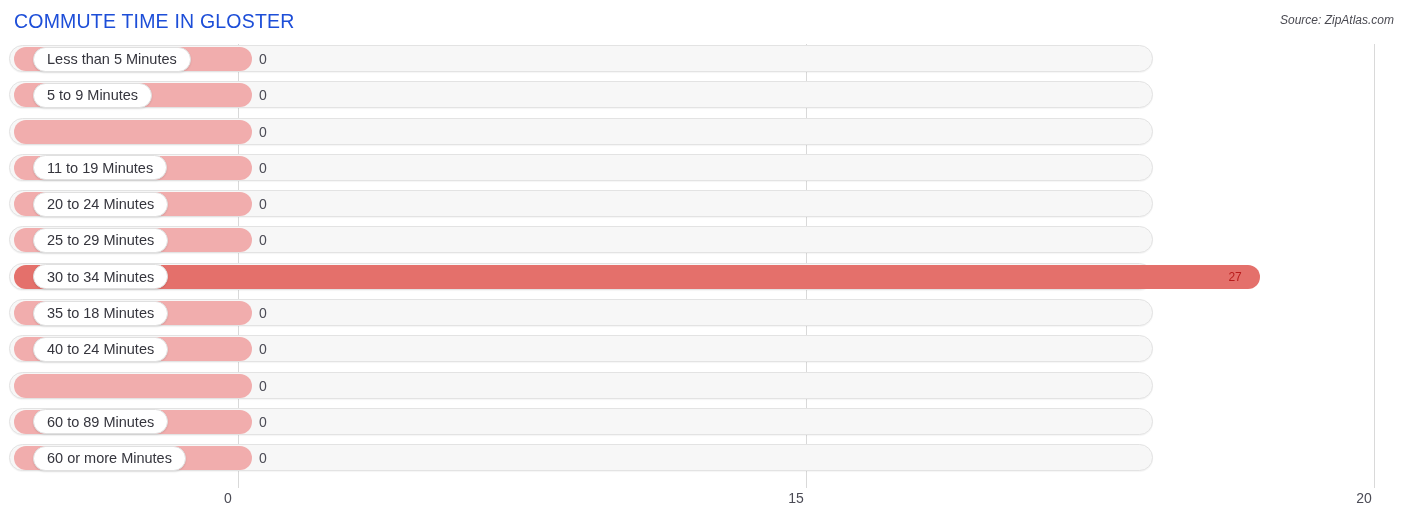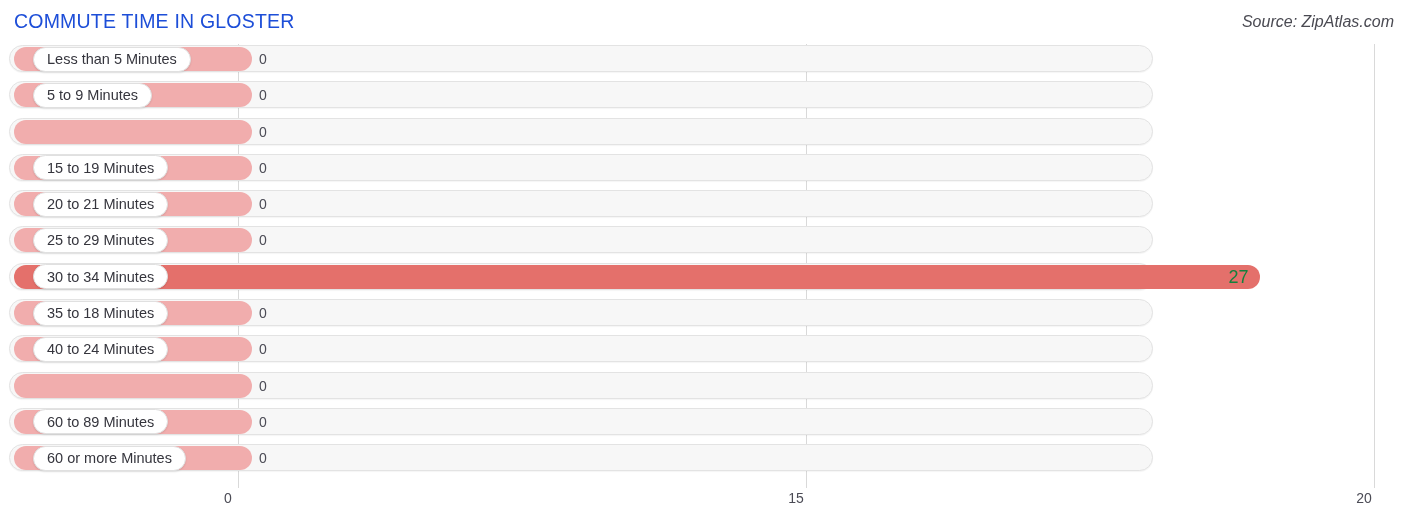--- a/index.html
+++ b/index.html
@@ -29,21 +29,21 @@
     font-size: 19.5px;
     letter-spacing: 0.2px;
     color: #1d4ed8;
     font-weight: 400;
     white-space: nowrap;
   }
   .source-note {
     position: absolute;
     right: 12px;
     top: 13px;
-    font-size: 16px;
+    font-size: 12px;
     font-style: italic;
     color: #4a4a52;
     white-space: nowrap;
   }
 
   
   .plot {
     position: absolute;
     left: 0;
     top: 44px;
@@ -125,22 +125,22 @@
     top: 6px;
     font-size: 14px;
     color: #4b4b55;
     line-height: 18px;
     white-space: nowrap;
   }
   
   .value-in {
     position: absolute;
     top: 6px;
-    font-size: 18px;
-    color: #15803d;
+    font-size: 12px;
+    color: #b91c1c;
     line-height: 18px;
     white-space: nowrap;
   }
 
   
   .axis {
     position: absolute;
     left: 0;
     top: 488px;
     width: 1406px;
@@ -188,29 +188,29 @@
       </div>
       <div class="row">
         <div class="track"></div>
         <div class="bar light" style="width: 238px;"></div>
         <div class="value-out" style="left: 259px;">0</div>
       </div>
       <div class="row">
         <div class="track"></div>
         <div class="bar light" style="width: 238px;"></div>
         <div class="label-pill">
-          <span>15 to 19 Minutes</span>
-        </div>
-        <div class="value-out" style="left: 259px;">0</div>
-      </div>
-      <div class="row">
-        <div class="track"></div>
-        <div class="bar light" style="width: 238px;"></div>
-        <div class="label-pill">
-          <span>20 to 21 Minutes</span>
+          <span>11 to 19 Minutes</span>
+        </div>
+        <div class="value-out" style="left: 259px;">0</div>
+      </div>
+      <div class="row">
+        <div class="track"></div>
+        <div class="bar light" style="width: 238px;"></div>
+        <div class="label-pill">
+          <span>20 to 24 Minutes</span>
         </div>
         <div class="value-out" style="left: 259px;">0</div>
       </div>
       <div class="row">
         <div class="track"></div>
         <div class="bar light" style="width: 238px;"></div>
         <div class="label-pill">
           <span>25 to 29 Minutes</span>
         </div>
         <div class="value-out" style="left: 259px;">0</div>

